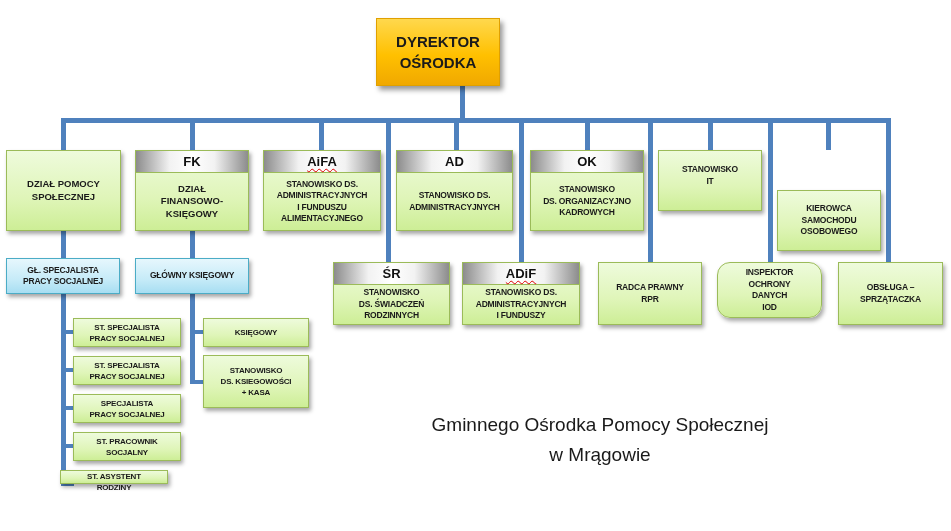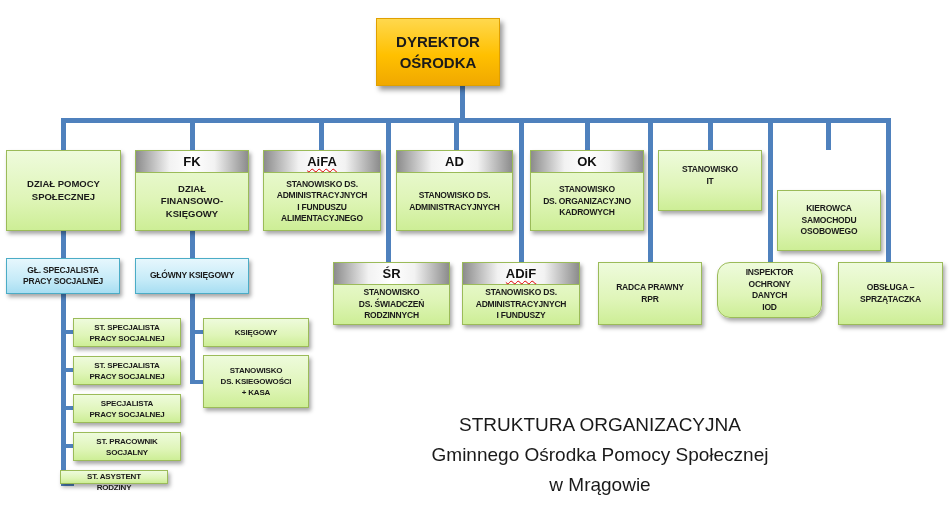--- a/index.html
+++ b/index.html
@@ -163,16 +163,15 @@
 <div class="box green" style="left:203px;top:318px;width:106px;height:29px;">
   <div class="body fs7">KSIĘGOWY</div>
 </div>
 <div class="box green" style="left:203px;top:355px;width:106px;height:53px;">
   <div class="body fs7">STANOWISKO
 DS. KSIEGOWOŚCI
 + KASA</div>
 </div>
 
 <div class="title">
-  <div>STRUKTURA ORGANIZACYJNA</div>
   <div>Gminnego Ośrodka Pomocy Społecznej</div>
   <div>w Mrągowie</div>
 </div>
 
 </body></html>

